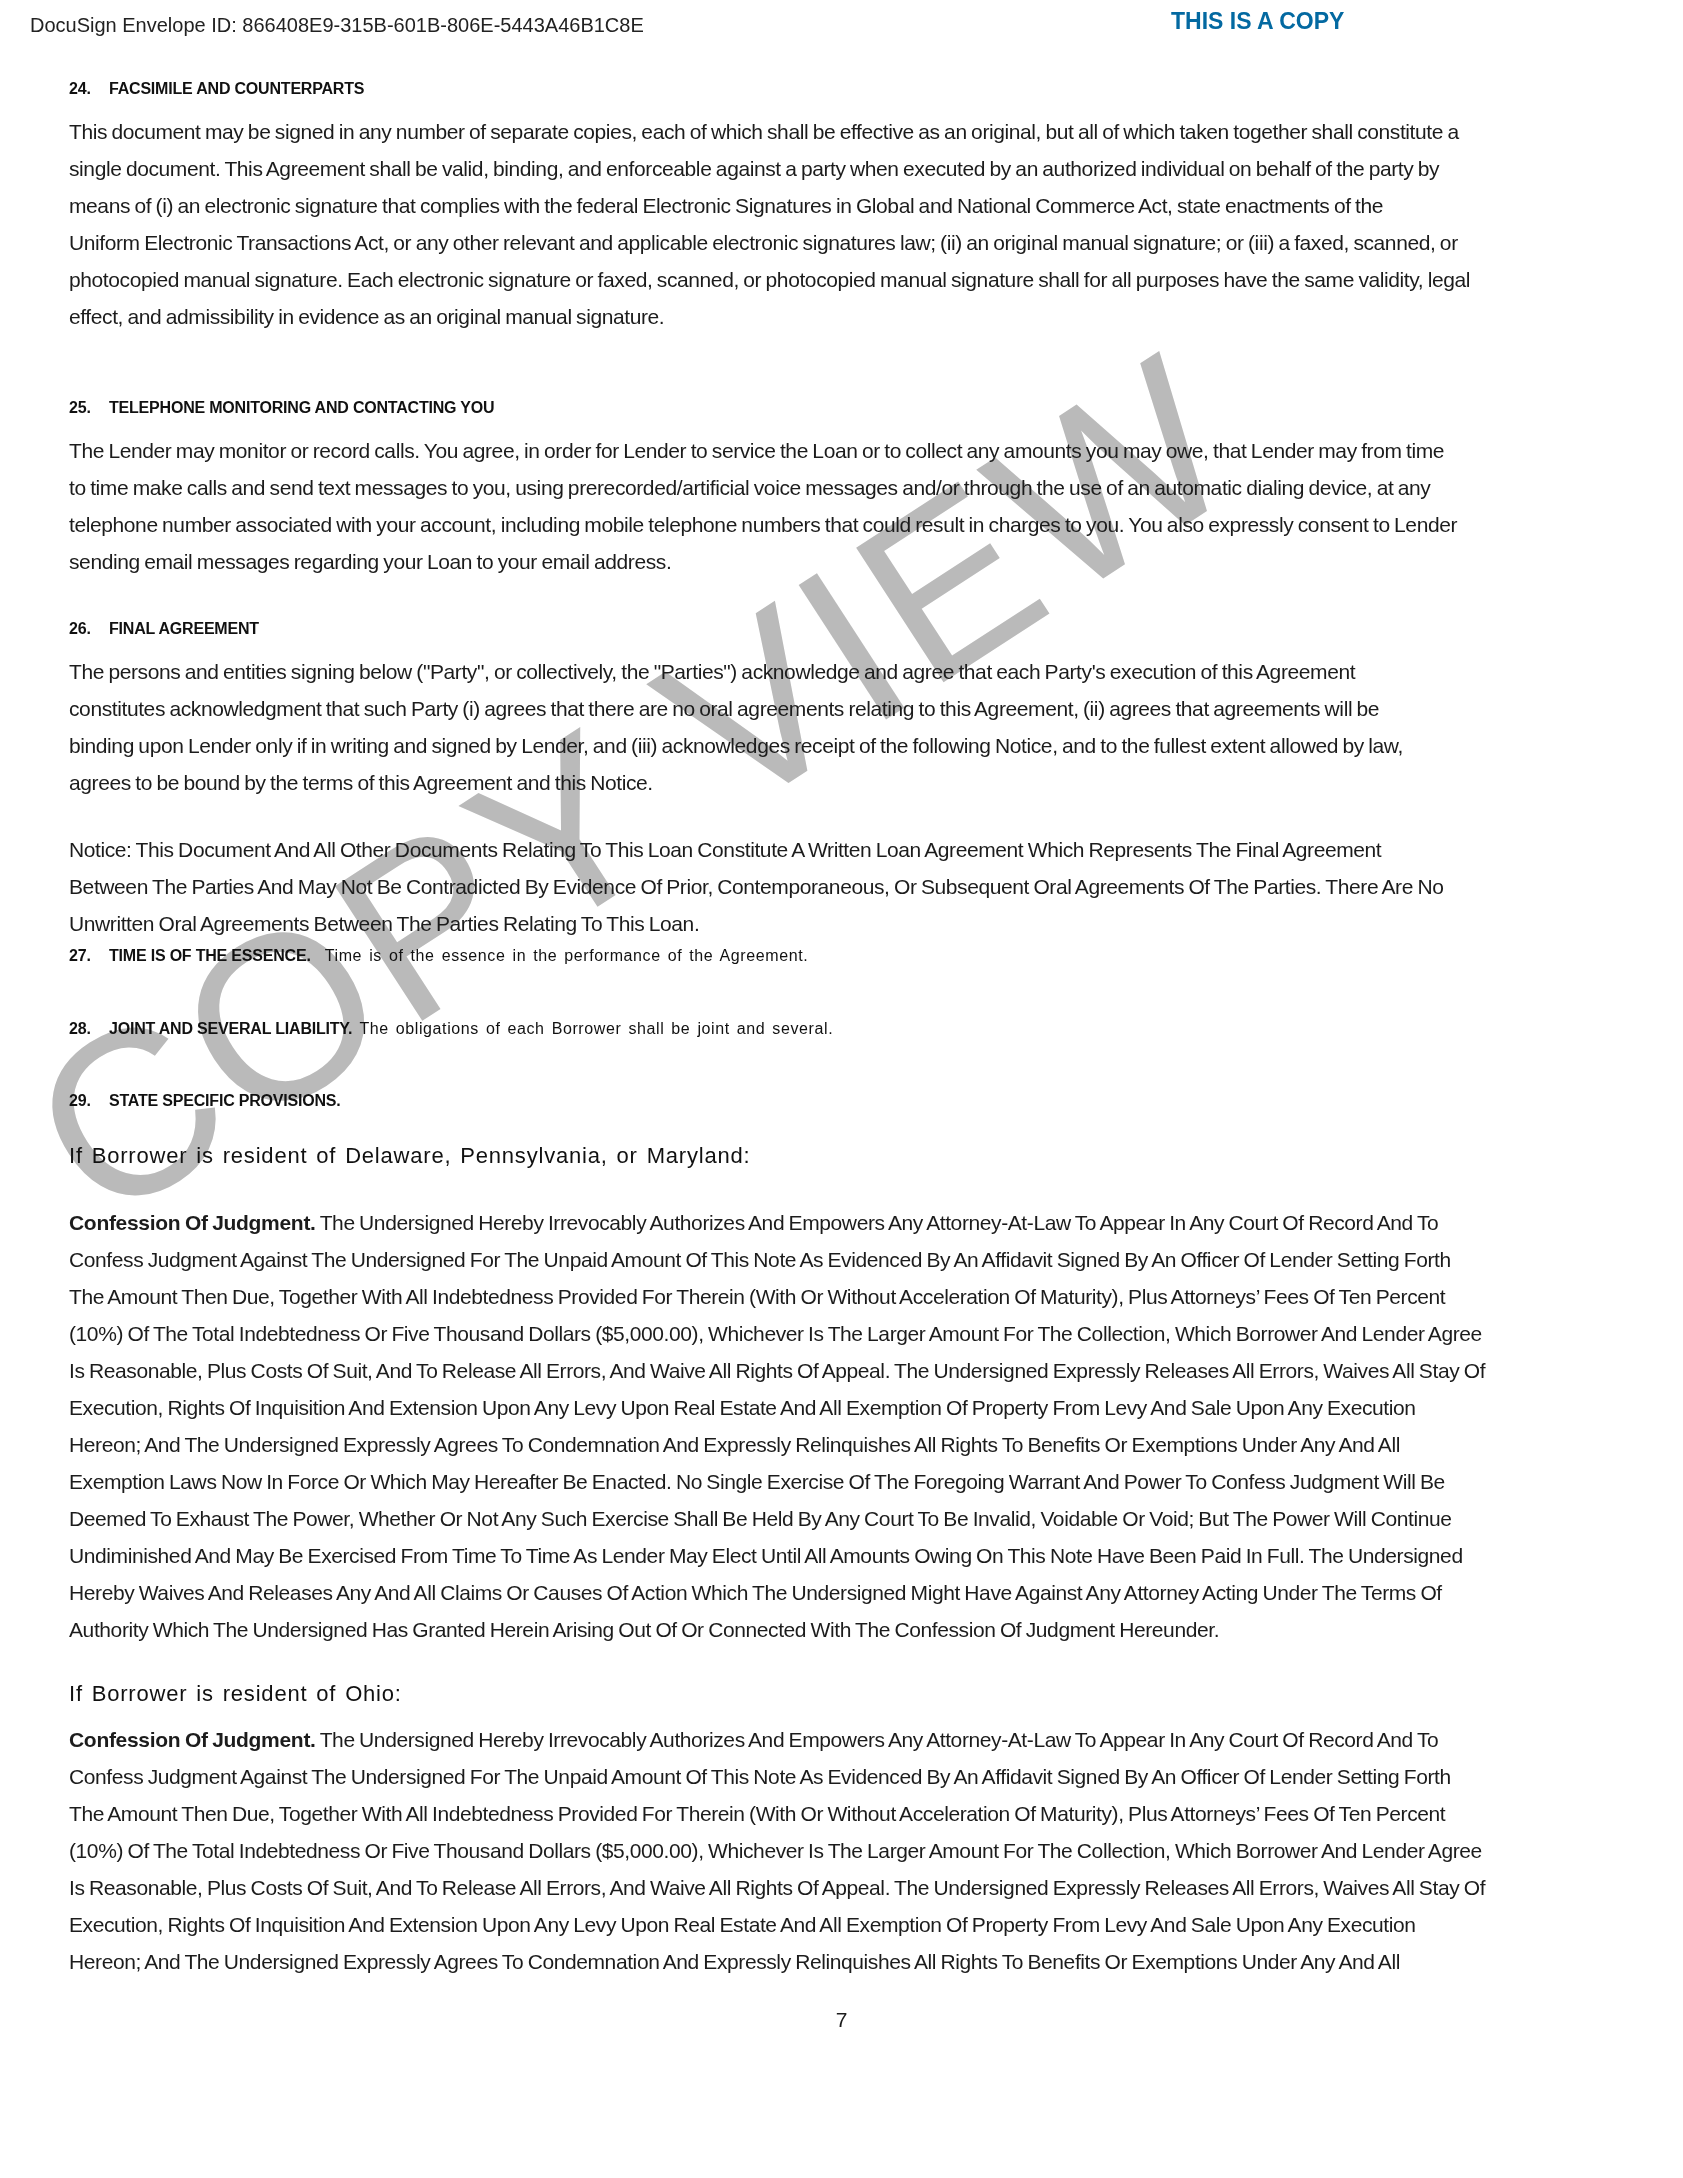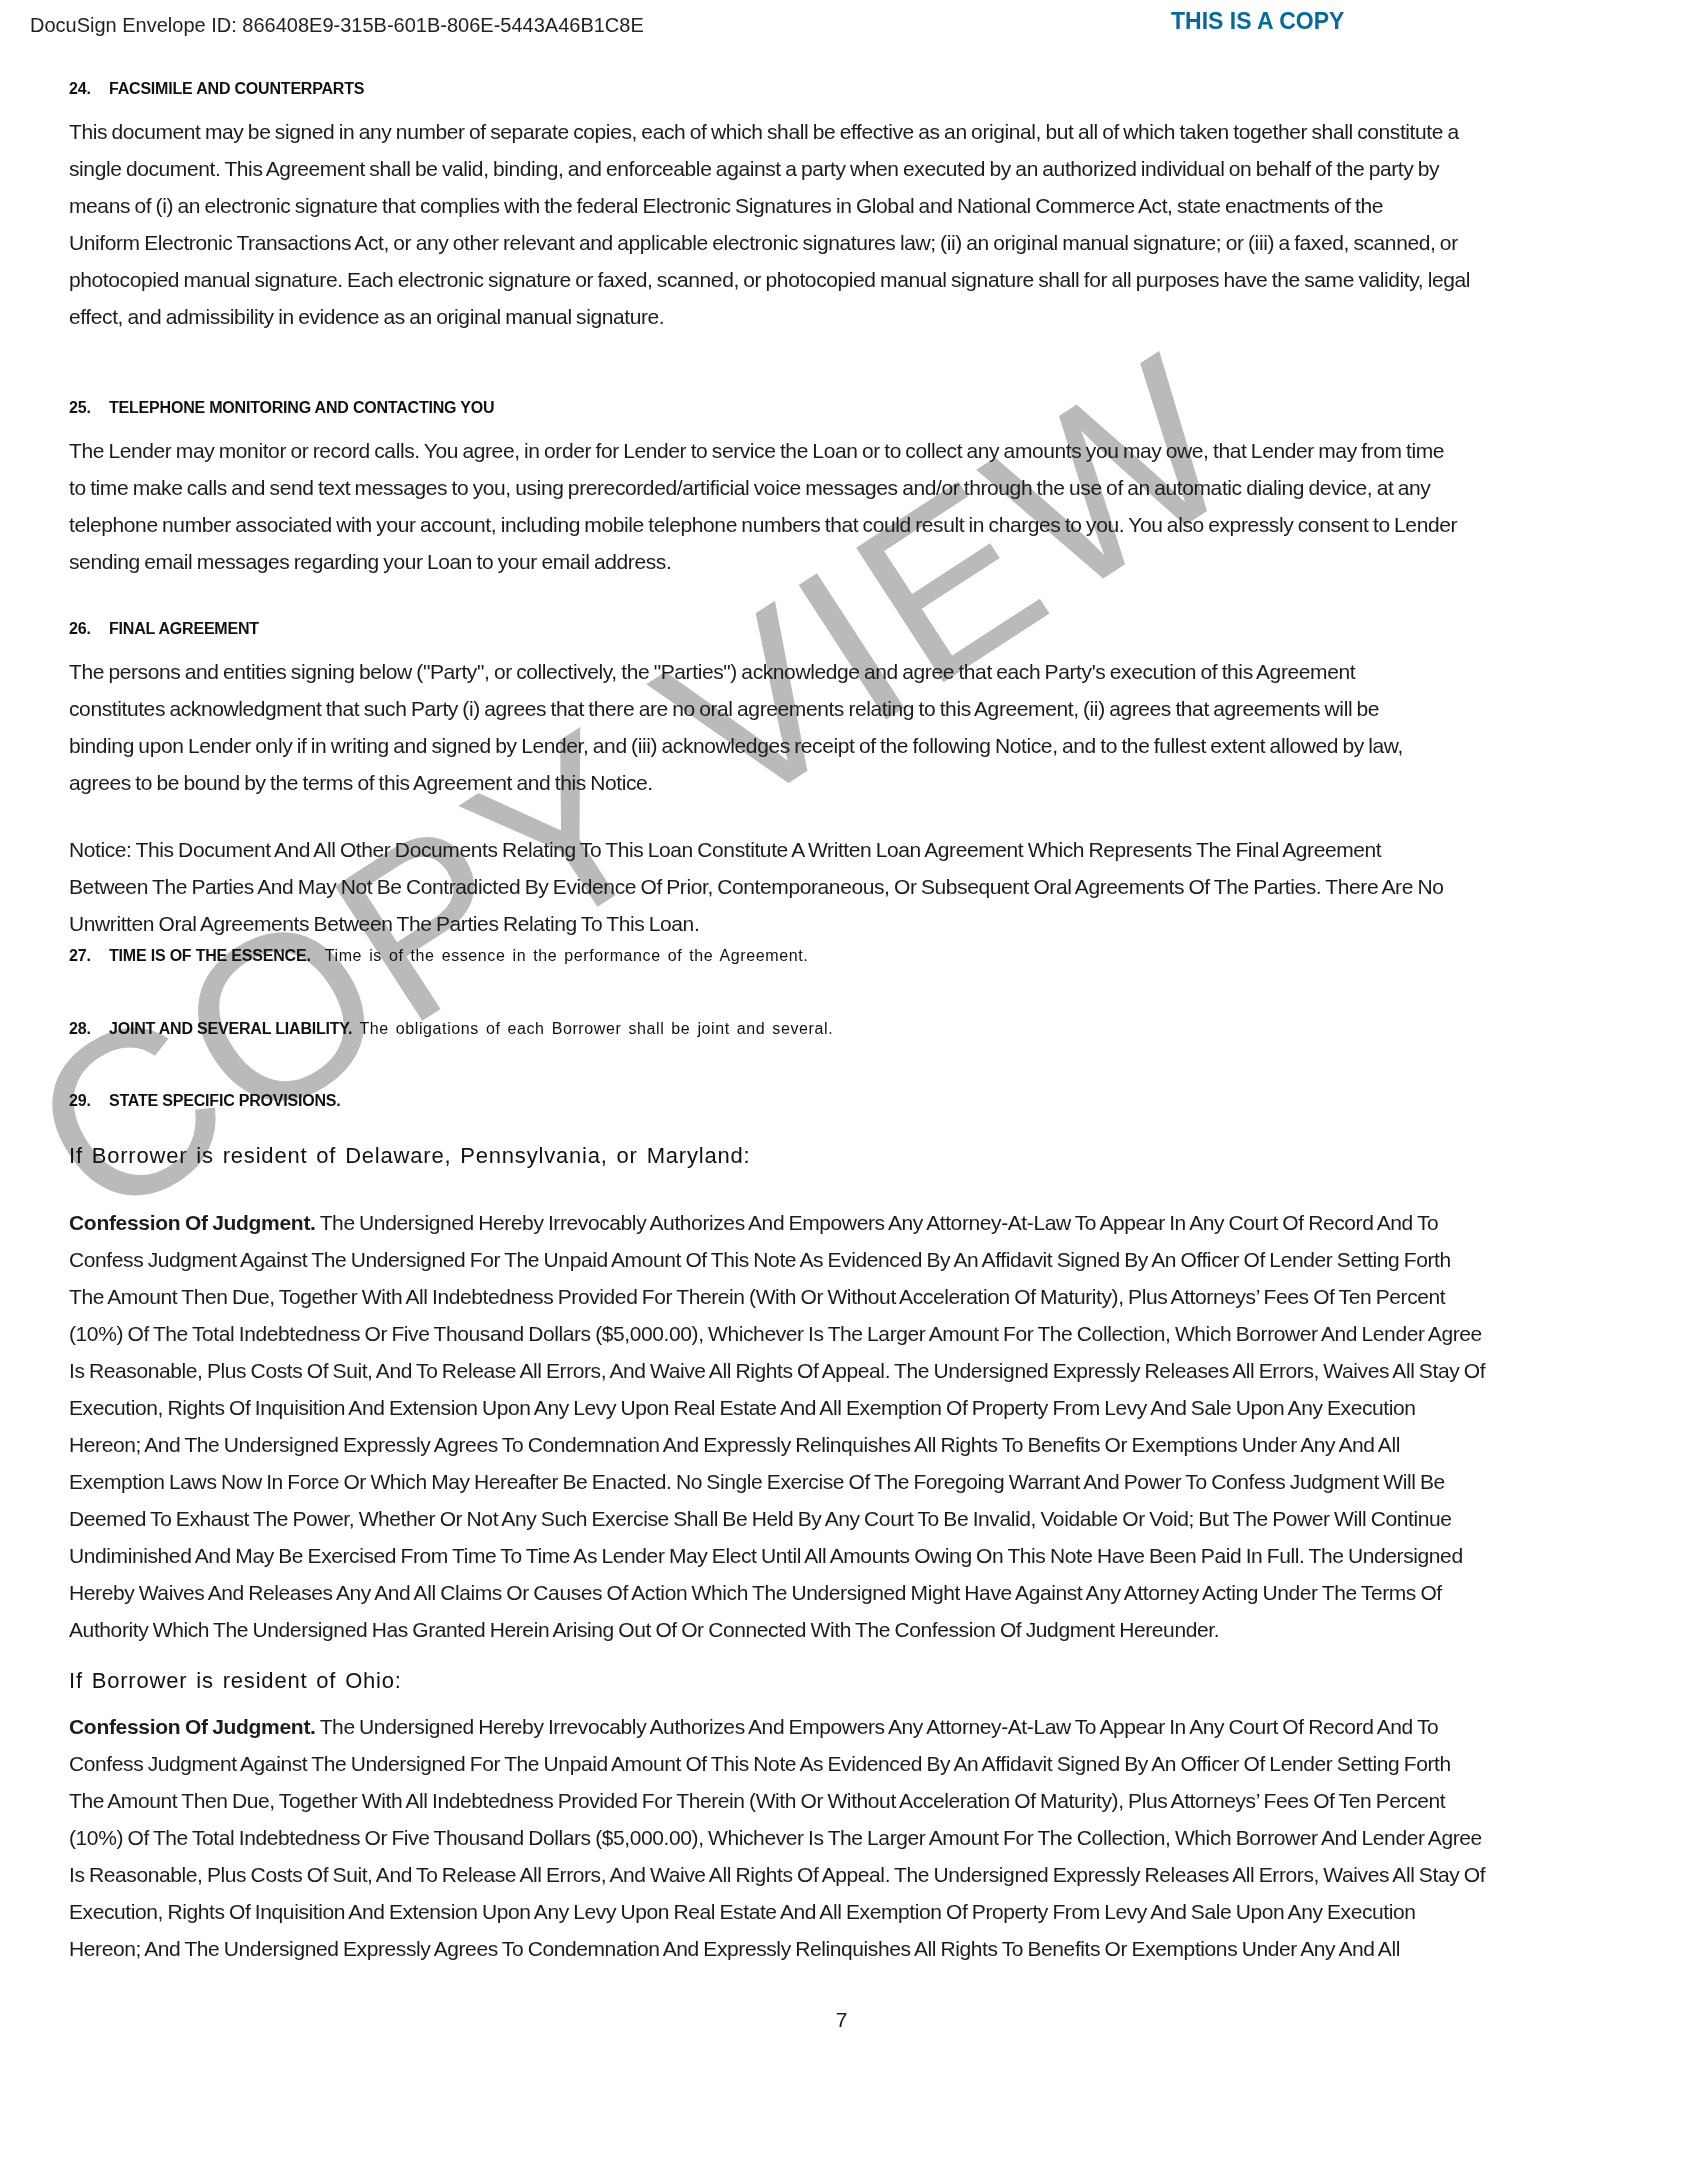--- a/index.html
+++ b/index.html
@@ -59,21 +59,21 @@
     letter-spacing:0.8px; word-spacing:2px; color:#111111;
   }
   .mt-h25 { margin-top:59px; }
   .mt-h26 { margin-top:35px; }
   .mt-notice { margin-top:30px; }
   .mt-h27 { }
   .mt-h28 { margin-top:45px; }
   .mt-h29 { margin-top:44px; }
   .mt-res1 { margin-top:26px; }
   .mt-conf1 { margin-top:33px; }
-  .mt-res2 { margin-top:18px; }
+  .mt-res2 { margin-top:31px; }
   .mt-conf2 { margin-top:12px; }
   .page-num {
     position:absolute; left:0; right:0; top:2008px;
     text-align:center; font-size:21px; color:#1c1c1c; z-index:1;
   }
 </style>
 </head>
 <body>
 
 <div class="page">

